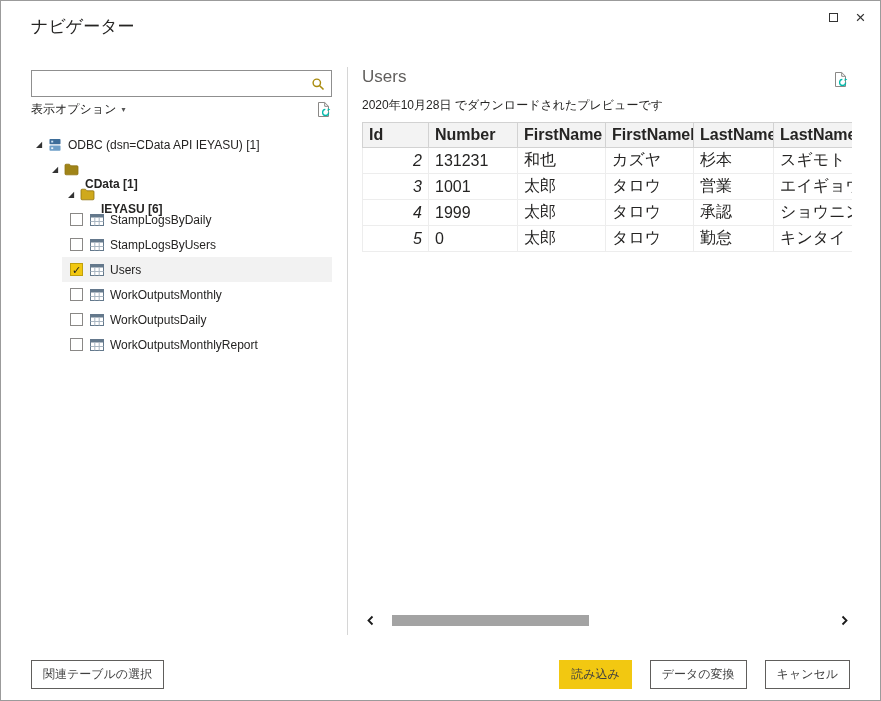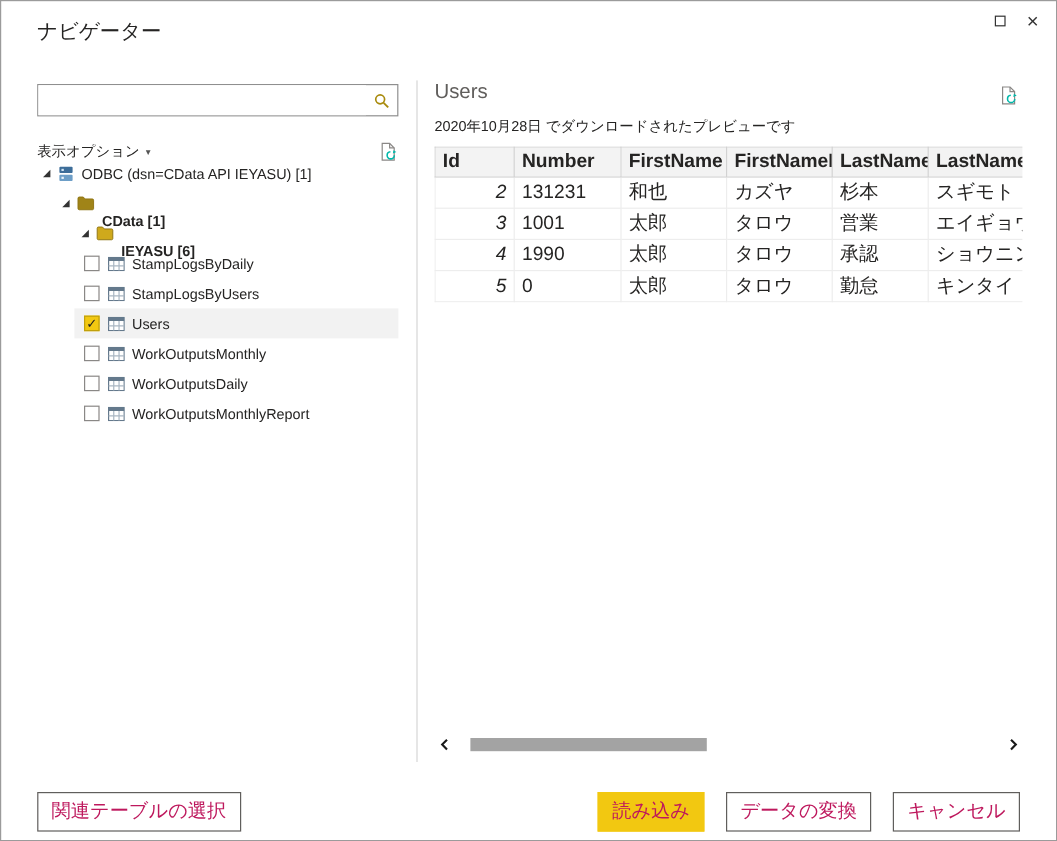--- a/index.html
+++ b/index.html
@@ -20,22 +20,22 @@
 
   
   .search-box { position:absolute; left:30px; top:69px; width:301px; height:27px;
                 border:1px solid #8f8f8f; display:flex; align-items:center; background:#fff; }
   .search-box input { flex:1; border:none; outline:none; height:100%; padding:0 6px;
                       font-size:12px; font-family:inherit; }
   .search-btn { width:26px; height:100%; display:flex; align-items:center; justify-content:center;
                 background:none; border:none; cursor:pointer; }
 
   
-  .options-row { position:absolute; left:30px; top:112px; width:301px; height:22px;
-                 display:flex; align-items:flex-end; justify-content:space-between; }
+  .options-row { position:absolute; left:30px; top:100px; width:301px; height:22px;
+                 display:flex; align-items:flex-start; justify-content:space-between; }
   .display-options { display:flex; align-items:center; gap:5px; font-size:12px;
                      background:none; border:none; cursor:pointer; font-family:inherit; color:#252423; }
   .caret { font-size:8px; color:#555; }
   .icon-btn { background:none; border:none; cursor:pointer; display:flex; align-items:center; }
 
   
   .tree { position:absolute; left:30px; top:131px; width:301px; }
   .tree-row { height:25px; display:flex; align-items:center; font-size:12px; cursor:pointer; }
   .expander { width:12px; margin-right:3px; font-size:8px; color:#333; text-align:center; flex:none; }
   .node-icon { margin-right:6px; display:flex; flex:none; }
@@ -69,22 +69,22 @@
   
   .hscroll { position:absolute; left:361px; top:611px; width:490px; height:17px;
              display:flex; align-items:center; }
   .scroll-btn { width:16px; height:17px; display:flex; align-items:center; justify-content:center;
                 background:#fff; border:none; cursor:pointer; padding:0; }
   .scroll-track { flex:1; height:17px; position:relative; background:#fff; cursor:pointer; }
   .scroll-thumb { position:absolute; left:14px; top:3px; width:197px; height:11px;
                   background:#a3a3a3; cursor:pointer; }
 
   
-  .btn { font-family:inherit; font-size:16px; padding:5px 11px; background:#fff;
-         border:1px solid #605e5c; color:#be185d; cursor:pointer; white-space:nowrap; }
+  .btn { font-family:inherit; font-size:12px; padding:5px 11px; background:#fff;
+         border:1px solid #605e5c; color:#404040; cursor:pointer; white-space:nowrap; }
   .btn.primary { background:var(--accent,#f2c811); border-color:var(--accent,#f2c811); }
   .select-related { position:absolute; left:30px; top:659px; }
   .footer-right { position:absolute; right:30px; top:659px; display:flex; gap:18px; }
 
   
   .teal-stroke { stroke:var(--refresh-teal,#01b8aa); }
   .teal-fill { fill:var(--refresh-teal,#01b8aa); }
   .gold-stroke { stroke:#8f7413; }
 </style>
 </head>
@@ -298,21 +298,21 @@
         <tr>
           <td class="id-cell">3</td>
           <td>1001</td>
           <td>太郎</td>
           <td>タロウ</td>
           <td>営業</td>
           <td>エイギョウ</td>
         </tr>
         <tr>
           <td class="id-cell">4</td>
-          <td>1990</td>
+          <td>1999</td>
           <td>太郎</td>
           <td>タロウ</td>
           <td>承認</td>
           <td>ショウニン</td>
         </tr>
         <tr>
           <td class="id-cell">5</td>
           <td>0</td>
           <td>太郎</td>
           <td>タロウ</td>

